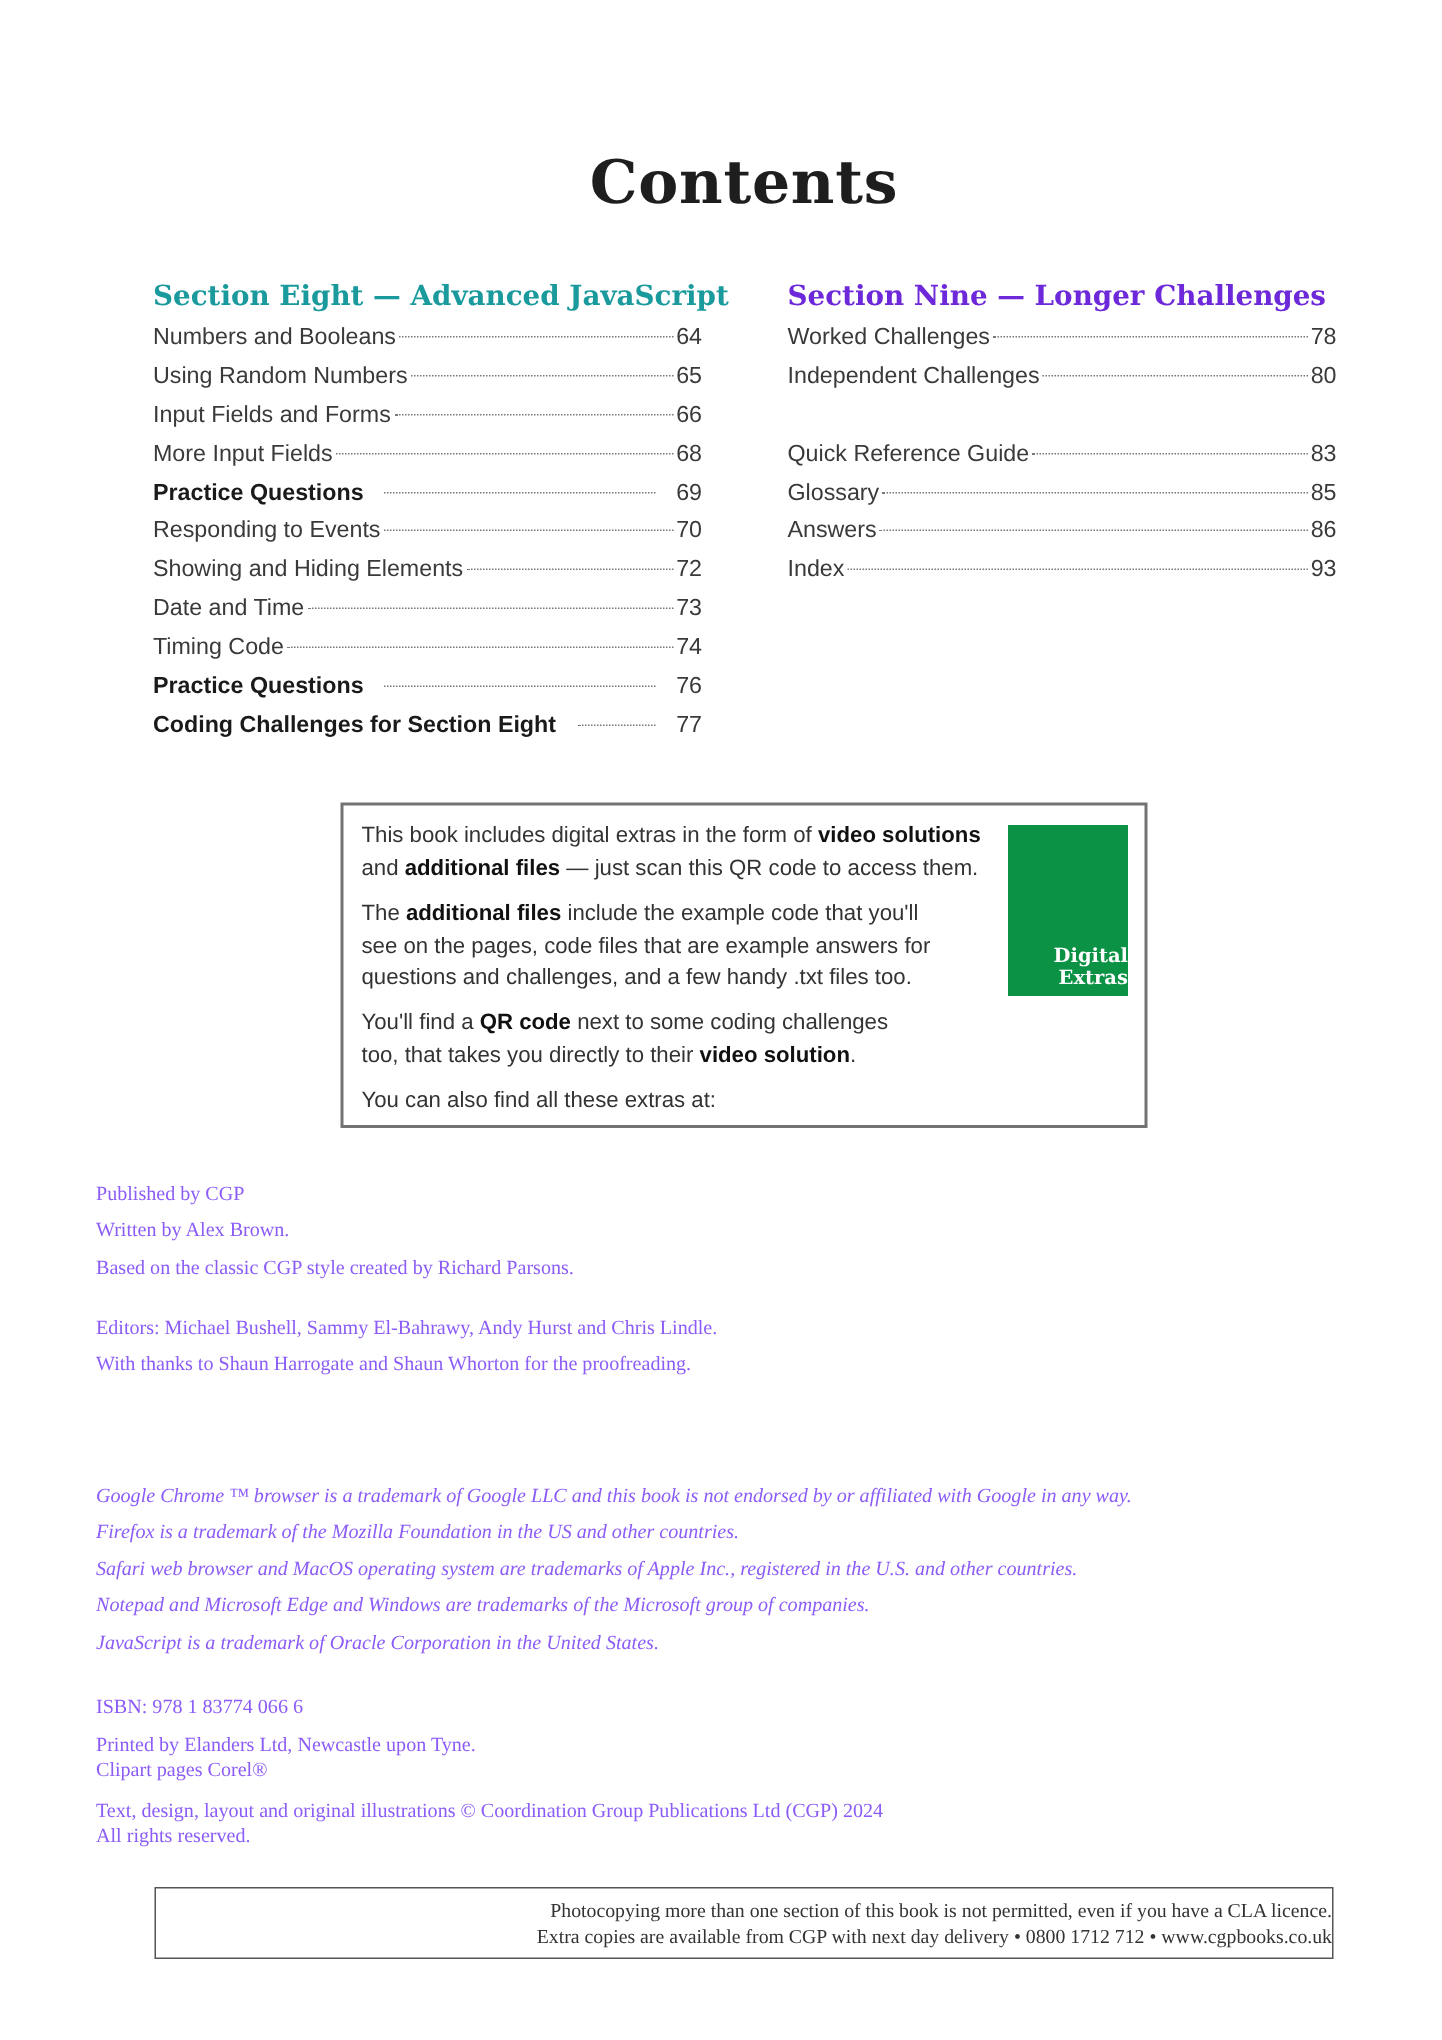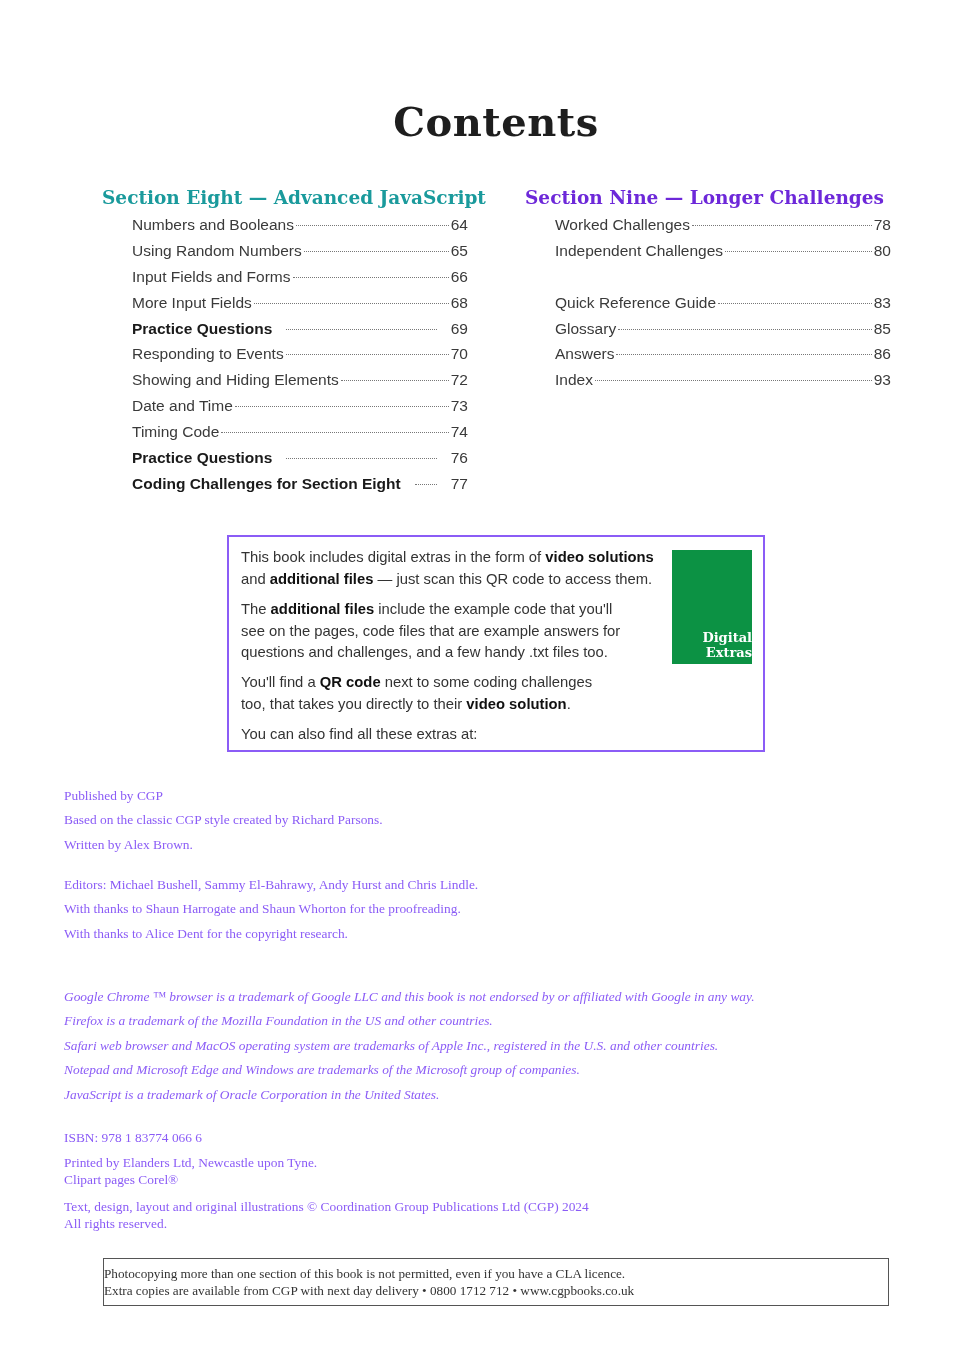--- a/index.html
+++ b/index.html
@@ -6,38 +6,38 @@
   body { width: 961px; height: 1360px; position: relative; overflow: hidden; color: #222; }
   .title { position: absolute; left: 0; width: 992px; top: 98px; text-align: center;
     font-family: "DejaVu Serif", serif; font-weight: bold; font-size: 40px; color: #1e1e1e; letter-spacing: 0.5px; }
   .col { position: absolute; top: 184px; }
   .col.left { left: 102px; width: 366px; }
   .col.right { left: 525px; width: 366px; }
   .sec-head { font-family: "DejaVu Serif", serif; font-weight: bold; font-size: 18.5px; height: 28px; line-height: 28px; white-space: nowrap; }
   .sec-head.teal { color: #1a9a9c; }
   .sec-head.pink { color: #6d28d9; }
   .toc-row { display: flex; align-items: baseline; height: 25.9px; line-height: 25.9px;
-    font-family: "Liberation Sans", sans-serif; font-size: 15.5px; color: #3a3a3a; margin-left: 30px; }
+    font-family: "Liberation Sans", sans-serif; font-size: 15.5px; color: #3a3a3a; }
   .toc-row.bold { font-weight: bold; color: #1a1a1a; gap: 12px; }
   .toc-row .lbl { white-space: nowrap; }
   .toc-row .dots { flex: 1; border-bottom: 1px dotted #777; margin: 0 2px; position: relative; top: -4px; height: 0; }
   .toc-row .pg { white-space: nowrap; font-weight: normal; color: #3a3a3a; }
   .spacer { height: 25.9px; }
-  .extras { position: absolute; left: 227px; top: 535px; width: 538px; height: 217px; border: 2px solid #8b5cf6; box-sizing: border-box; }
+  .extras { position: absolute; left: 227px; top: 535px; width: 538px; height: 217px; border: 2px solid #737373; box-sizing: border-box; }
   .extras p { position: absolute; left: 12px; margin: 0; font-family: "Liberation Sans", sans-serif; font-size: 14.8px; line-height: 21.5px; color: #333; }
   .extras b { color: #111; }
   .badge { position: absolute; left: 443px; top: 13px; width: 80px; height: 114px; background: #0c9244;
     display: flex; flex-direction: column; justify-content: flex-end; align-items: flex-end; padding-bottom: 4px; box-sizing: border-box; }
   .badge span { font-family: "DejaVu Serif", serif; font-weight: bold; color: #fff; font-size: 13px; line-height: 15px; text-align: center; }
   .credits { position: absolute; left: 64px; font-family: "Liberation Serif", serif; font-size: 13.4px; color: #8b5cf6; }
   .credits div { height: 24.4px; line-height: 24.4px; white-space: nowrap; }
   .credits.italic div { font-style: italic; }
   .tight div { height: 17px; line-height: 17px; }
   .footer-box { position: absolute; left: 103px; top: 1258px; width: 786px; height: 48px; border: 1.5px solid #555; box-sizing: border-box;
-    font-family: "Liberation Serif", serif; font-size: 13.2px; color: #333; text-align: left; padding-top: 6px; }
+    font-family: "Liberation Serif", serif; font-size: 13.2px; color: #333; text-align: right; padding-top: 6px; }
   .footer-box div { line-height: 17px; white-space: nowrap; }
 </style>
 </head>
 <body>
 
 <div class="title">Contents</div>
 
 <div class="col left">
   <div class="sec-head teal">Section Eight — Advanced JavaScript</div>
   <div class="toc-row">
@@ -148,28 +148,27 @@
   </p>
   <p style="top:187px;">You can also find all these extras at:</p>
   <div class="badge">
     <span>Digital</span>
     <span>Extras</span>
   </div>
 </div>
 
 <div class="credits" style="top:784px;">
   <div>Published by CGP</div>
+  <div>Written by Alex Brown.</div>
   <div>Based on the classic CGP style created by Richard Parsons.</div>
-  <div>Written by Alex Brown.</div>
 </div>
 
 <div class="credits" style="top:873px;">
   <div>Editors: Michael Bushell, Sammy El-Bahrawy, Andy Hurst and Chris Lindle.</div>
   <div>With thanks to Shaun Harrogate and Shaun Whorton for the proofreading.</div>
-  <div>With thanks to Alice Dent for the copyright research.</div>
 </div>
 
 <div class="credits italic" style="top:985px;">
   <div>Google Chrome ™ browser is a trademark of  Google LLC and this book is not endorsed by or affiliated with Google in any way.</div>
   <div>Firefox is a trademark of  the Mozilla Foundation in the US and other countries.</div>
   <div>Safari web browser and MacOS operating system are trademarks of  Apple Inc., registered in the U.S. and other countries.</div>
   <div>Notepad and Microsoft Edge and Windows are trademarks of  the Microsoft group of  companies.</div>
   <div>JavaScript is a trademark of  Oracle Corporation in the United States.</div>
 </div>
 

